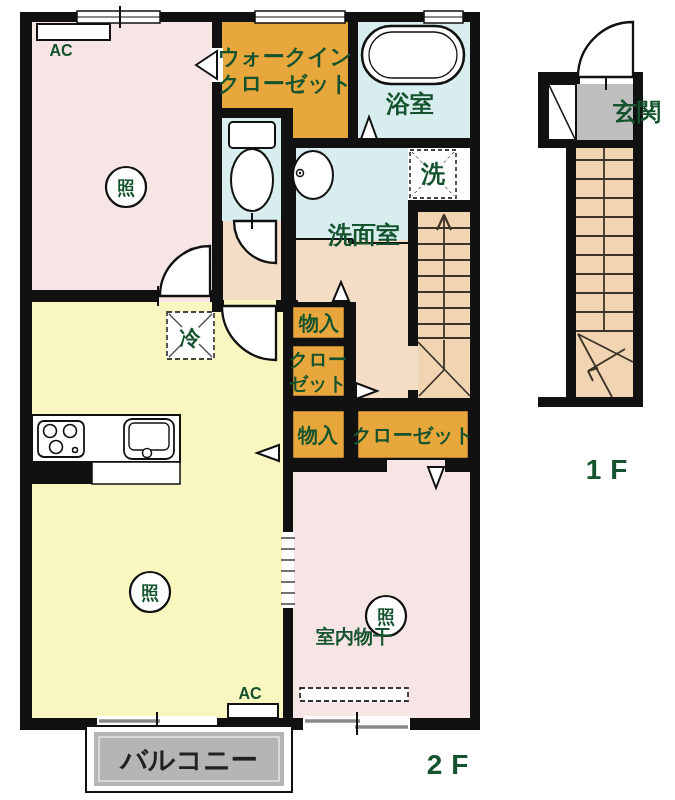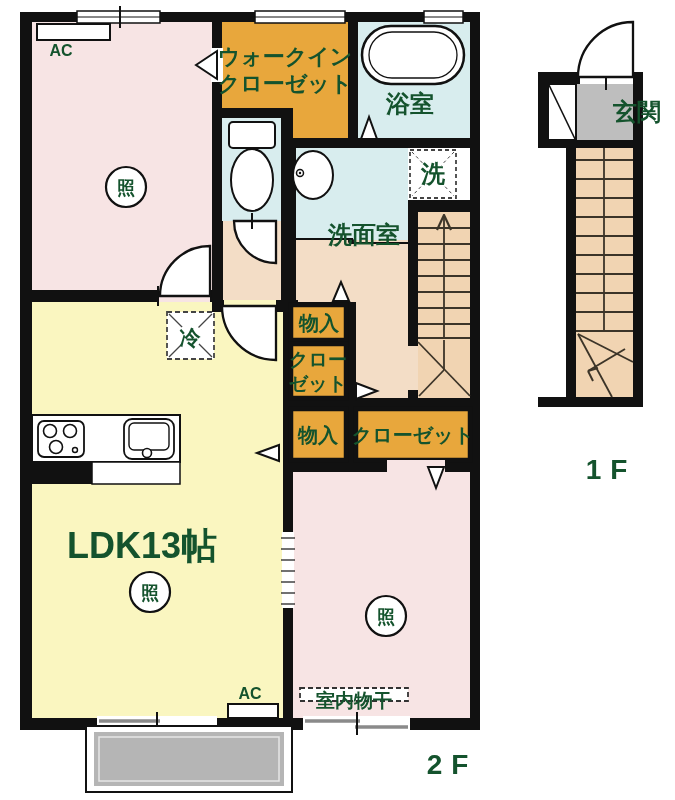--- a/index.html
+++ b/index.html
@@ -249,25 +249,25 @@
 <div class="lbl room-mid" style="left:433px;top:174px;">洗</div>
 
 <div class="lbl room-small" style="left:319px;top:323px;">物入</div>
 <div class="lbl" style="left:318px;top:359px;font-size:19px;">クロー</div>
 <div class="lbl" style="left:318px;top:383px;font-size:19px;font-family:Liberation Serif, serif;">ゼット</div>
 <div class="lbl room-small" style="left:318px;top:435px;">物入</div>
 <div class="lbl room-small" style="left:413px;top:435px;">クローゼット</div>
 
 <div class="lbl" style="left:190px;top:337px;font-size:21px;">冷</div>
 
-<div class="lbl room-big" style="left:142px;top:546px;">LDK13帖</div>
 <div class="lbl" style="left:150px;top:593px;font-size:18px;">照</div>
 <div class="lbl tiny" style="left:250px;top:694px;">AC</div>
 
 <div class="lbl" style="left:386px;top:617px;font-size:18px;">照</div>
-<div class="lbl" style="left:354px;top:700px;font-size:19px;">室内物干</div>
-
+<div class="lbl" style="left:354px;top:636px;font-size:19px;">室内物干</div>
+
+<div class="lbl" style="left:189px;top:760px;font-size:27px;color:#222;">バルコニー</div>
 <div class="lbl floor-label" style="left:452px;top:765px;">2F</div>
 
 <div class="lbl room-mid" style="left:637px;top:112px;">玄関</div>
 <div class="lbl floor-label" style="left:611px;top:438px;margin-top:32px;">1F</div>
 
 </div>
 
 </body></html>

